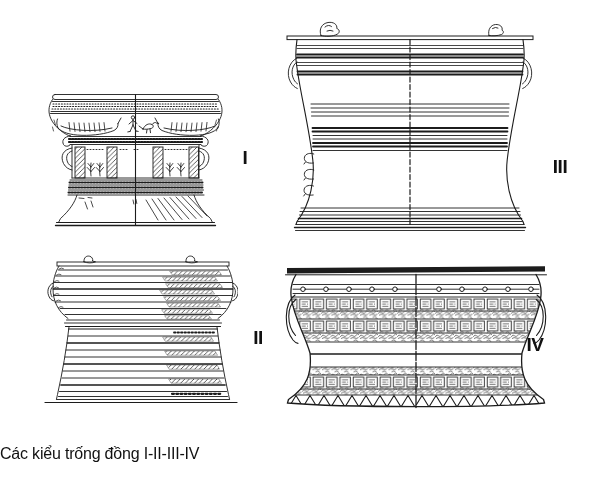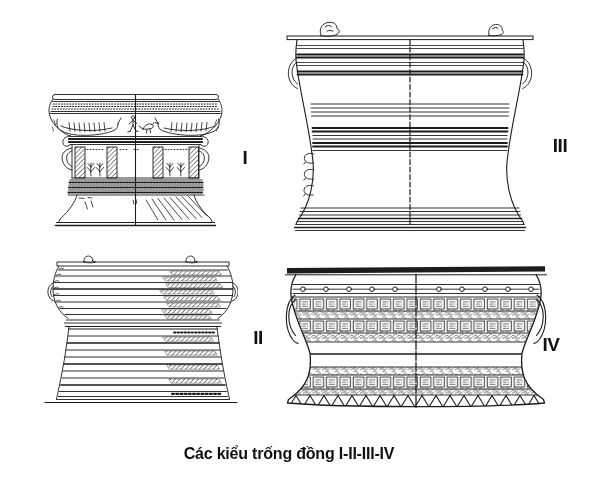--- a/index.html
+++ b/index.html
@@ -9,21 +9,21 @@
     font-family:"Liberation Sans", sans-serif;
   }
   .figure { position:absolute; inset:0; color:#1c1c1c; }
   .drum { position:absolute; display:block; }
   .lbl {
     position:absolute; font-weight:700; font-size:19px; line-height:1;
     color:#111111; text-align:center; letter-spacing:-0.5px;
   }
   .caption {
     position:absolute; left:0; top:444px; width:578px;
-    text-align:center; font-weight:700; font-size:16px; line-height:1.2;
+    text-align:left; font-weight:400; font-size:16px; line-height:1.2;
     letter-spacing:-0.2px; color:#111111;
   }
 </style>
 </head>
 <body>
 
 <div class="stage">
 <div class="figure" style="color: rgb(28, 28, 28); background: rgb(255, 255, 255);">
 
   <svg class="drum" style="left:46px;top:91px;width:178px;height:140px" viewBox="0 0 178 140">
@@ -178,20 +178,20 @@
             <circle cx="225" cy="28.2" r="2.3"></circle>
             <circle cx="248" cy="28.2" r="2.3"></circle>
       </g>
       <path stroke-width="1.3" d="M13,13.5 C9,20 7.2,28 8.2,36 C10.5,56 22,74 27,92 C29,112 24.5,126 5.5,138.5 L4.5,142 C60,146.8 206,146.8 261.5,142 L260.5,138.5 C241.5,126 237,112 239,92 C244,74 255.5,56 257.8,36 C258.8,28 257,20 253,13.5"></path>
       <path stroke-width="1.1" d="M12,34 C.8,42 .8,67 10,79 C11.8,81.2 13.6,82.2 15,82.4 M12.8,38.5 C3.5,45.5 3.5,64 12.5,74.5 M254,34 C265.2,42 265.2,67 256,79 C254.2,81.2 252.4,82.2 251,82.4 M253.2,38.5 C262.5,45.5 262.5,64 253.5,74.5"></path>
       <path stroke-width="1.3" stroke-dasharray="9,2" d="M133,13.5 V146.5"></path>
     </g>
   </svg>
 
   <div class="lbl" style="left:238px;top:148px;width:14px">I</div>
-  <div class="lbl" style="left:546px;top:136px;width:28px">III</div>
+  <div class="lbl" style="left:546px;top:157px;width:28px">III</div>
   <div class="lbl" style="left:248px;top:328px;width:20px">II</div>
-  <div class="lbl" style="left:536px;top:335px;width:30px">IV</div>
+  <div class="lbl" style="left:520px;top:335px;width:30px">IV</div>
 
   <div class="caption">Các kiểu trống đồng I-II-III-IV</div>
 
 </div>
 </div>
 
 </body></html>

